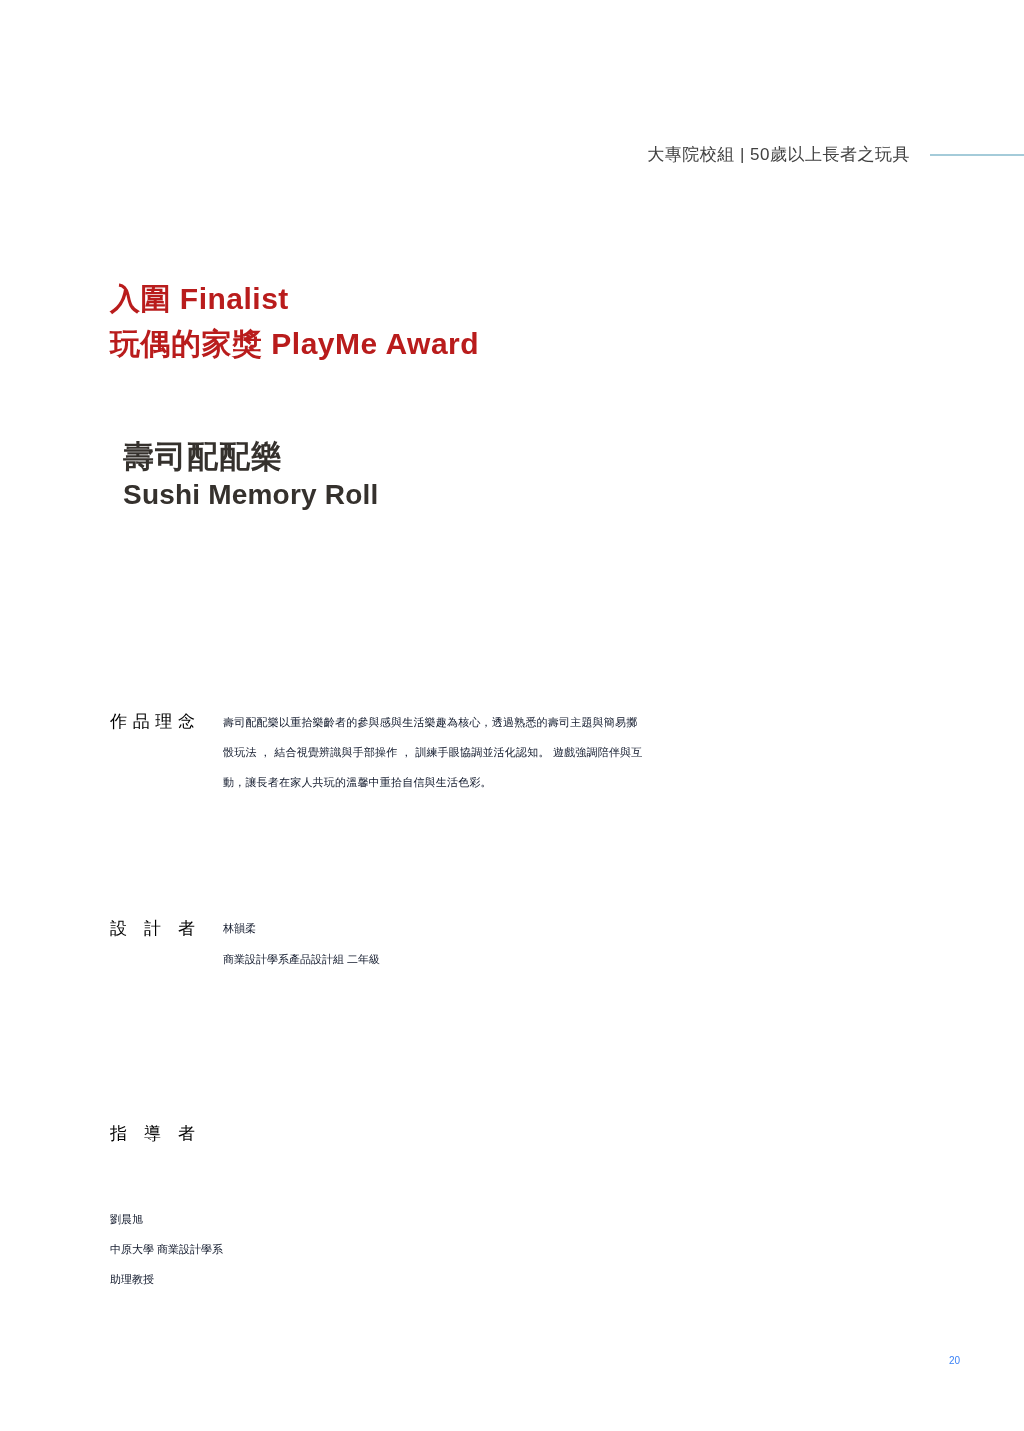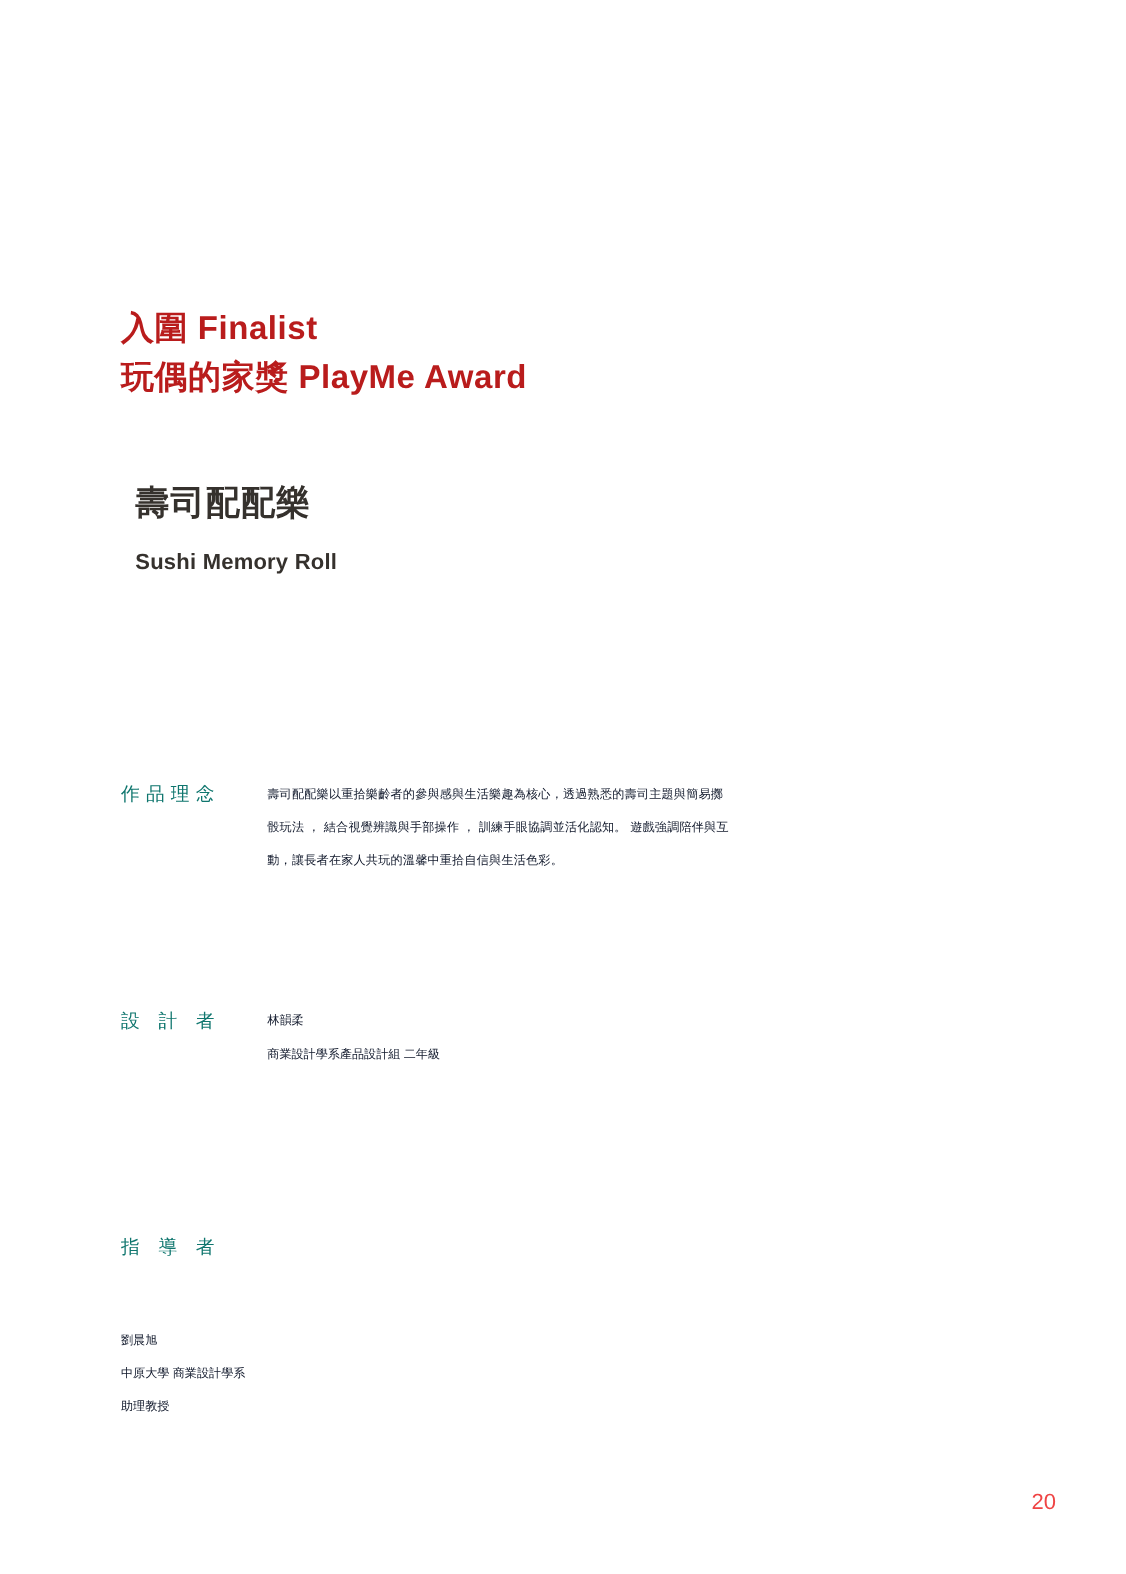--- a/index.html
+++ b/index.html
@@ -60,40 +60,40 @@
     left: 123px;
     color: #35312d;
   }
   .worktitle .title-zh {
     font-size: 31px;
     font-weight: 700;
     line-height: 40px;
     letter-spacing: 1px;
   }
   .worktitle .title-en {
-    font-size: 20px;
+    font-size: 28px;
     font-weight: 700;
     line-height: 30px;
-    margin-top: 19px;
+    margin-top: 3px;
     letter-spacing: 0.2px;
   }
 
   
   .row {
     position: absolute;
     left: 110px;
     display: flex;
     align-items: flex-start;
   }
   .row .label {
     flex: 0 0 85px;
     width: 85px;
-    margin-right: 48px;
+    margin-right: 28px;
     font-size: 17px;
-    color: #0f766e;
+    color: #000000;
     text-align: justify;
     text-align-last: justify;
     white-space: nowrap;
   }
   .row .content {
     font-size: 11px;
     color: #0f172a;
   }
 
   .row.concept { top: 707px; }
@@ -110,29 +110,33 @@
 
   .row.advisor { top: 1119px; flex-direction: column; }
   .row.advisor .label { line-height: 30px; }
   .row.advisor .content div { line-height: 30px; white-space: nowrap; }
 
   
   .pagenum {
     position: absolute;
     top: 1355px;
     right: 64px;
-    font-size: 20px;
-    color: #ef4444;
+    font-size: 10px;
+    color: #3b82f6;
   }
 </style>
 </head>
 <body>
 
 <div class="page">
 
+  <div class="header">
+    <span class="header-text">大專院校組 | 50歲以上長者之玩具</span>
+    <span class="header-rule"></span>
+  </div>
 
   <div class="award">
     <div>入圍 Finalist</div>
     <div>玩偶的家獎 PlayMe Award</div>
   </div>
 
   <div class="worktitle">
     <div class="title-zh">壽司配配樂</div>
     <div class="title-en">Sushi Memory Roll</div>
   </div>

